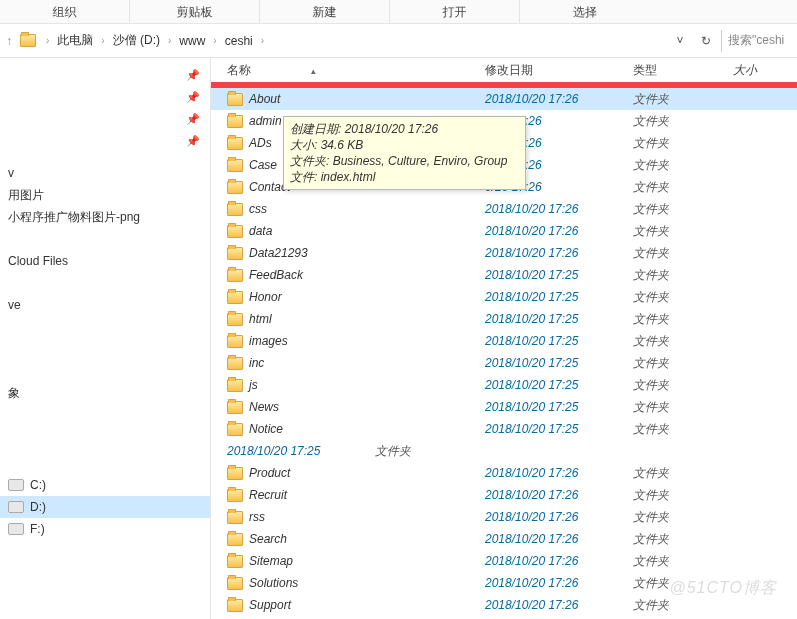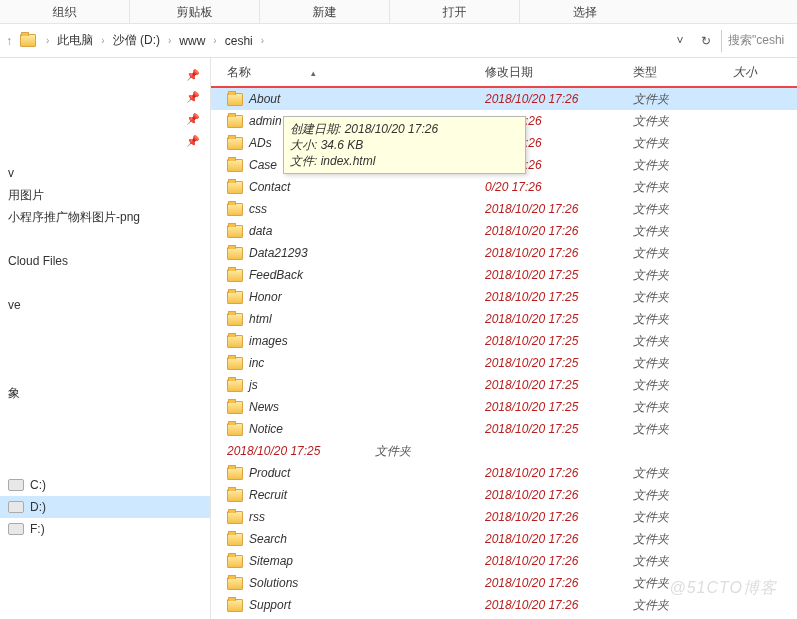--- a/index.html
+++ b/index.html
@@ -12,31 +12,31 @@
   .crumbs .sep { color: #999; padding: 0 6px; font-size: 10px; }
   .crumbs .seg { color: #333; padding: 2px 2px; }
   .addr-right { display: flex; align-items: center; gap: 4px; padding-right: 4px; }
   .addr-right .icon-btn { width: 22px; height: 22px; display: flex; align-items: center; justify-content: center; border: 1px solid transparent; color: #555; }
   .search { width: 72px; height: 22px; border-left: 1px solid #ccc; padding-left: 6px; color: #888; display: flex; align-items: center; }
   .main { display: flex; height: calc(619px - 24px - 34px); }
   .sidebar { width: 211px; border-right: 1px solid #e5e5e5; padding-top: 6px; overflow: hidden; }
   .sb-item { display: flex; align-items: center; height: 22px; padding-left: 8px; color: #333; position: relative; }
   .sb-item .pin { position: absolute; right: 10px; color: #888; font-size: 11px; }
   .content { flex: 1; display: flex; flex-direction: column; }
-  .cols { display: flex; height: 30px; align-items: center; border-bottom: 2px solid #ef4444; color: #444; padding-left: 16px; }
+  .cols { display: flex; height: 30px; align-items: center; border-bottom: 6px solid #ef4444; color: #444; padding-left: 16px; }
   .col-name { width: 258px; }
   .col-date { width: 148px; }
   .col-type { width: 100px; }
   .col-size { flex: 1; font-style: italic; }
   .sort-arrow { font-size: 9px; color: #666; margin-left: 60px; }
   .rows { flex: 1; overflow: hidden; font-style: italic; }
   .row { display: flex; align-items: center; height: 22px; padding-left: 16px; }
   .row.sel { background: #cde8ff; }
   .cell-name { width: 258px; display: flex; align-items: center; gap: 6px; }
-  .cell-date { width: 148px; color: #b91c1c; }
+  .cell-date { width: 148px; color: #0369a1; }
   .cell-type { width: 100px; color: #555; }
   .folder-ico { width: 16px; height: 13px; background: linear-gradient(#ffe9a2, #f5c14b); border: 1px solid #d9a441; border-radius: 1px; position: relative; }
   .folder-ico::before { content: ""; position: absolute; top: -3px; left: 0; width: 6px; height: 3px; background: #f5c14b; border: 1px solid #d9a441; border-bottom: none; border-radius: 1px 1px 0 0; }
   .drive-ico { width: 16px; height: 12px; background: #e8e8e8; border: 1px solid #aaa; border-radius: 2px; }
   .tooltip { position: absolute; left: 283px; top: 116px; width: 243px; background: #ffffe1; border: 1px solid #b8b8b8; padding: 4px 6px; color: #333; line-height: 16px; box-shadow: 2px 2px 4px rgba(0,0,0,0.15); z-index: 10; font-style: italic; }
   .watermark { position: absolute; bottom: 20px; right: 20px; color: #ddd; font-size: 16px; letter-spacing: 1px; font-style: italic; }
 </style>
 </head>
 <body>
 
@@ -309,16 +309,17 @@
         <div class="row">
           <div class="cell-type">文件夹</div>
         </div>
       </div>
   </div>
 </div>
 
 <div class="tooltip">
   <div>创建日期: 2018/10/20 17:26</div>
   <div>大小: 34.6 KB</div>
+  <div>文件夹: Business, Culture, Enviro, Group</div>
   <div>文件: index.html</div>
 </div>
 
 <div class="watermark">@51CTO博客</div>
 
 </body></html>

